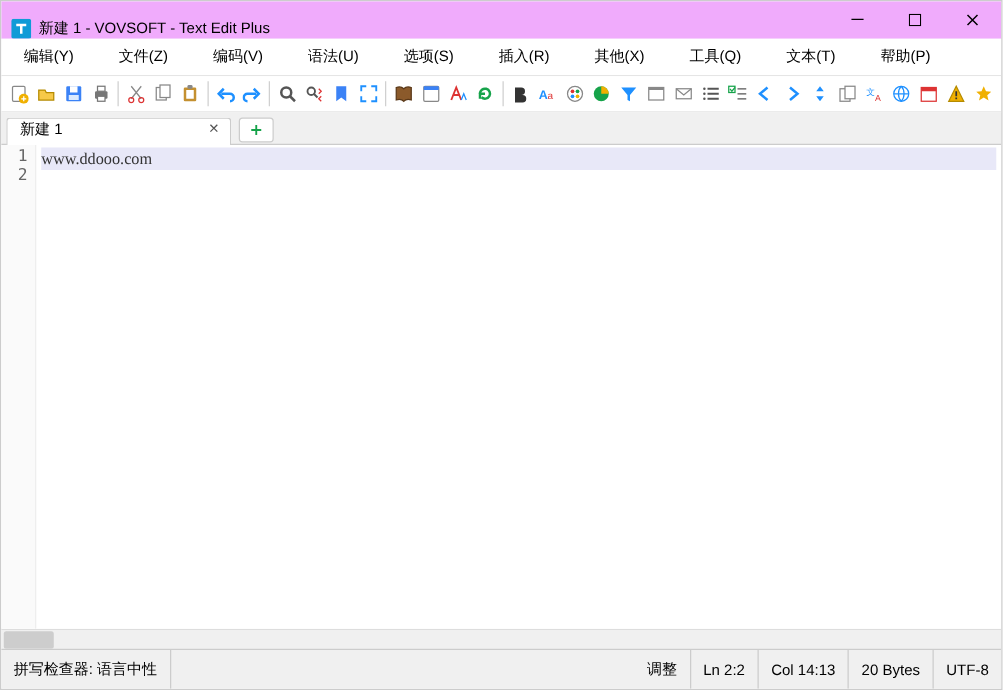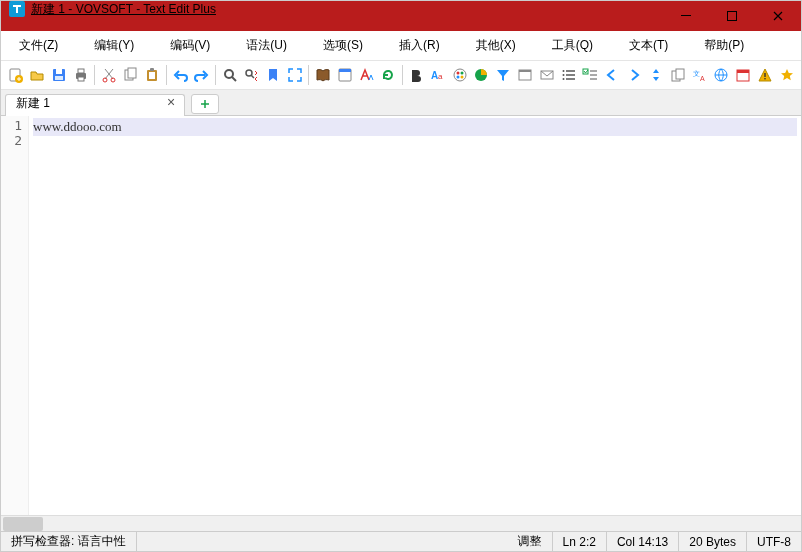--- a/index.html
+++ b/index.html
@@ -1,17 +1,17 @@
 <!DOCTYPE html>
 <html><head>
 <meta charset="utf-8">
 <style>
 * { box-sizing: border-box; margin: 0; padding: 0; }
 body { font-family: "Microsoft YaHei", "Segoe UI", Tahoma, sans-serif; font-size: 12px; background: #fff; width: 802px; height: 552px; overflow: hidden; display: flex; flex-direction: column; border: 1px solid #ccc; }
-.titlebar { height: 30px; display: flex; align-items: flex-start; padding: 0 0 0 8px; background: #b91c1c; text-decoration: underline; }
+.titlebar { height: 30px; display: flex; align-items: flex-end; padding: 0 0 0 8px; background: #f0abfc; }
 .titlebar .app-icon { width: 16px; height: 16px; margin-right: 6px; }
 .titlebar .title { flex: 1; font-size: 12px; color: #000; }
 .winbtns { display: flex; }
 .winbtn { width: 46px; height: 30px; display: flex; align-items: center; justify-content: center; color: #000; }
 .menubar { display: flex; flex-wrap: wrap; padding: 2px 4px; background: #fff; border-bottom: 1px solid #e5e5e5; }
 .menuitem { padding: 4px 22px 4px 14px; font-size: 12px; cursor: default; }
 .toolbar { display: flex; align-items: center; padding: 3px 4px; background: #fff; border-bottom: 1px solid #e5e5e5; gap: 1px; }
 .tbtn { width: 22px; height: 22px; display: flex; align-items: center; justify-content: center; cursor: default; border-radius: 2px; }
 .tsep { width: 1px; height: 20px; background: #d0d0d0; margin: 0 2px; }
 .tabbar { height: 26px; display: flex; align-items: flex-end; background: #f0f0f0; border-bottom: 1px solid #ccc; padding-left: 4px; }
@@ -19,21 +19,21 @@
 .tab .tlabel { flex: 1; }
 .tab .tclose { width: 14px; height: 14px; display: flex; align-items: center; justify-content: center; color: #555; font-size: 14px; }
 .tabadd { width: 28px; height: 20px; background: #fff; border: 1px solid #ccc; border-radius: 3px; display: flex; align-items: center; justify-content: center; margin-left: 6px; margin-bottom: 1px; }
 .editor { flex: 1; display: flex; background: #fff; overflow: hidden; position: relative; }
 .gutter { width: 28px; background: #fafafa; border-right: 1px solid #eee; text-align: right; padding: 2px 6px 0 0; font-family: Consolas, monospace; font-size: 13px; color: #666; }
 .lines { flex: 1; font-family: Consolas, monospace; font-size: 13px; color: #333; padding: 2px 4px 0 4px; }
 .line { height: 18px; line-height: 18px; white-space: pre; }
 .line.active { background: #e8e8f8; font-family: Liberation Serif, serif; }
 .hscroll { height: 16px; background: #f0f0f0; border-top: 1px solid #ddd; display: flex; align-items: center; }
 .hscroll .thumb { width: 40px; height: 14px; background: #cdcdcd; margin-left: 2px; border-radius: 2px; }
-.statusbar { height: 20px; background: #f0f0f0; border-top: 1px solid #ccc; display: flex; align-items: center; font-size: 12px; }
+.statusbar { height: 32px; background: #f0f0f0; border-top: 1px solid #ccc; display: flex; align-items: center; font-size: 12px; }
 .statusbar .cell { padding: 0 10px; border-right: 1px solid #ccc; height: 100%; display: flex; align-items: center; }
 .statusbar .spacer { flex: 1; }
 </style>
 </head>
 <body>
 
 <div class="titlebar">
   <span class="app-icon">
     <svg width="16" height="16">
         <rect width="16" height="16" rx="2" fill="#0f9bd7"></rect>
@@ -54,22 +54,22 @@
       </div>
     <div class="winbtn">
         <svg width="10" height="10">
           <path d="M1 1l8 8M9 1l-8 8" stroke="#000" stroke-width="1.2"></path>
         </svg>
       </div>
   </div>
 </div>
 
 <div class="menubar">
+  <div class="menuitem">编辑(Y)</div>
   <div class="menuitem">文件(Z)</div>
-  <div class="menuitem">编辑(Y)</div>
   <div class="menuitem">编码(V)</div>
   <div class="menuitem">语法(U)</div>
   <div class="menuitem">选项(S)</div>
   <div class="menuitem">插入(R)</div>
   <div class="menuitem">其他(X)</div>
   <div class="menuitem">工具(Q)</div>
   <div class="menuitem">文本(T)</div>
   <div class="menuitem">帮助(P)</div>
 </div>
 

